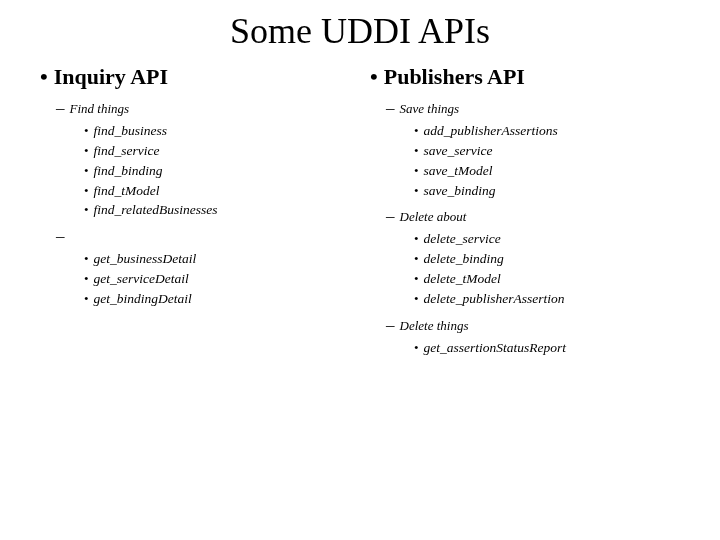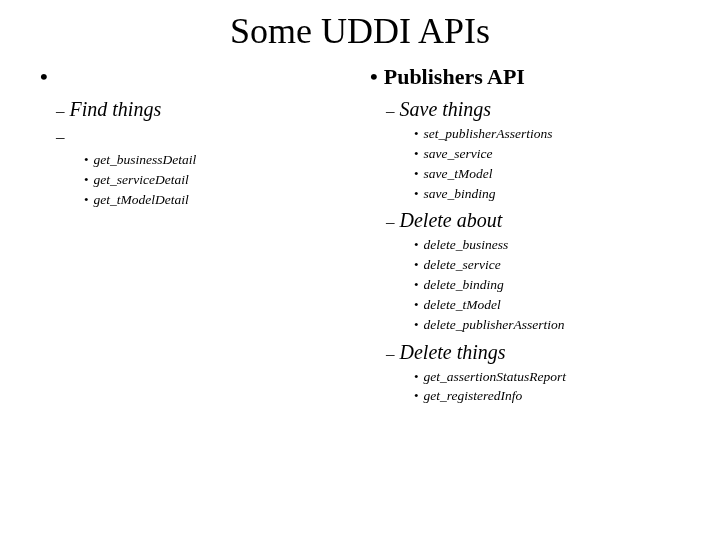--- a/index.html
+++ b/index.html
@@ -49,21 +49,21 @@
       font-size: 17px;
       margin-bottom: 3px;
       display: flex;
       gap: 5px;
       align-items: baseline;
     }
     .dash-heading .dash {
       font-size: 17px;
     }
     .dash-heading .label {
-      font-size: 20px;
+      font-size: 13px;
       font-style: italic;
     }
     .items-list {
       margin-left: 28px;
       list-style: none;
     }
     .items-list li {
       font-size: 13.5px;
       font-style: italic;
       line-height: 1.45;
@@ -80,83 +80,98 @@
 </head>
 <body>
 
 <div class="page">
   <h1 class="title">Some UDDI APIs</h1>
   <div class="two-col">
 
     <div class="col">
       <div class="api-heading">
         <span class="bullet-lg">•</span>
+        <span>Inquiry API</span>
       </div>
 
       <div class="sub-section">
         <div class="dash-heading">
           <span class="dash">–</span>
           <span class="label">Find things</span>
         </div>
+        <ul class="items-list">
+          <li>
+              <span>find_business</span>
+            </li>
+          <li>
+              <span>find_service</span>
+            </li>
+          <li>
+              <span>find_binding</span>
+            </li>
+          <li>
+              <span>find_tModel</span>
+            </li>
+          <li>
+              <span>find_relatedBusinesses</span>
+            </li>
+        </ul>
       </div>
 
       <div class="sub-section">
         <div class="dash-heading">
           <span class="dash">–</span>
         </div>
         <ul class="items-list">
           <li>
               <span>get_businessDetail</span>
             </li>
           <li>
               <span>get_serviceDetail</span>
             </li>
           <li>
-              <span>get_tModelDetail</span>
+              <span>get_bindingDetail</span>
             </li>
         </ul>
       </div>
     </div>
 
     <div class="col">
       <div class="api-heading">
         <span class="bullet-lg">•</span>
         <span>Publishers API</span>
       </div>
 
       <div class="sub-section">
         <div class="dash-heading">
           <span class="dash">–</span>
           <span class="label">Save things</span>
         </div>
         <ul class="items-list">
           <li>
-              <span>set_publisherAssertions</span>
+              <span>add_publisherAssertions</span>
             </li>
           <li>
               <span>save_service</span>
             </li>
           <li>
               <span>save_tModel</span>
             </li>
           <li>
               <span>save_binding</span>
             </li>
         </ul>
       </div>
 
       <div class="sub-section">
         <div class="dash-heading">
           <span class="dash">–</span>
           <span class="label">Delete about</span>
         </div>
         <ul class="items-list">
-          <li>
-              <span>delete_business</span>
-            </li>
           <li>
               <span>delete_service</span>
             </li>
           <li>
               <span>delete_binding</span>
             </li>
           <li>
               <span>delete_tModel</span>
             </li>
           <li>
@@ -167,21 +182,18 @@
 
       <div class="sub-section">
         <div class="dash-heading">
           <span class="dash">–</span>
           <span class="label">Delete things</span>
         </div>
         <ul class="items-list">
           <li>
               <span>get_assertionStatusReport</span>
             </li>
-          <li>
-              <span>get_registeredInfo</span>
-            </li>
         </ul>
       </div>
     </div>
 
   </div>
 </div>
 
 </body></html>

